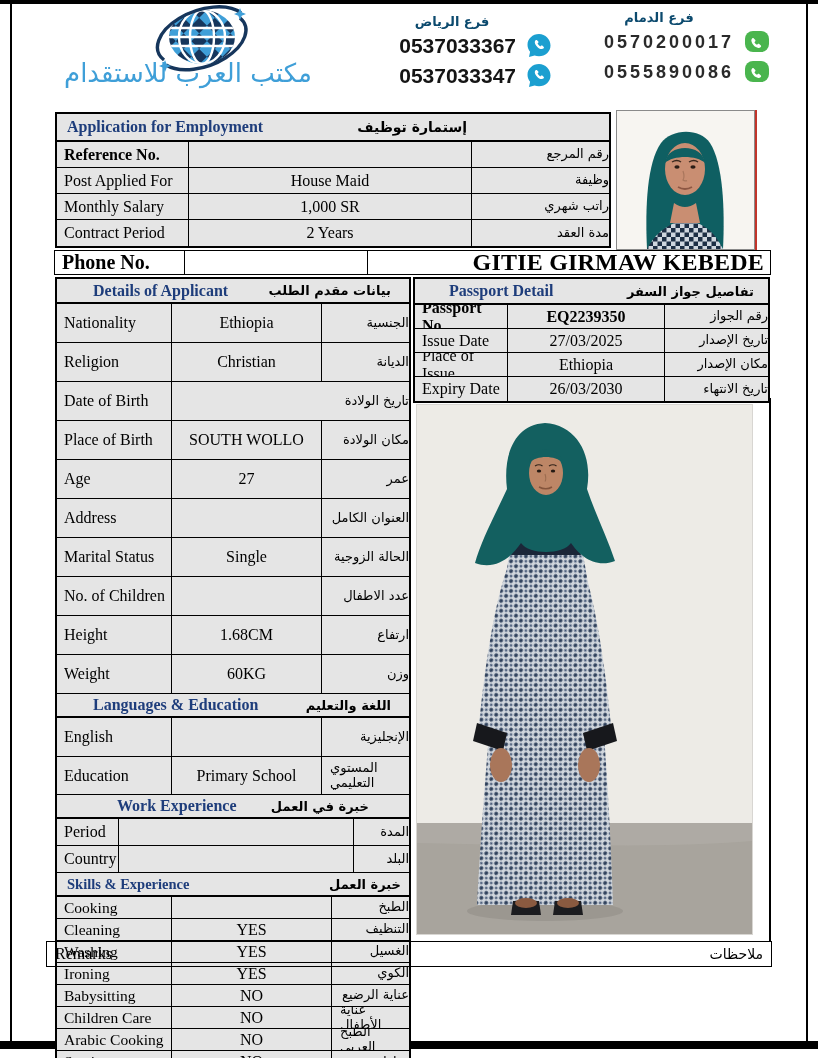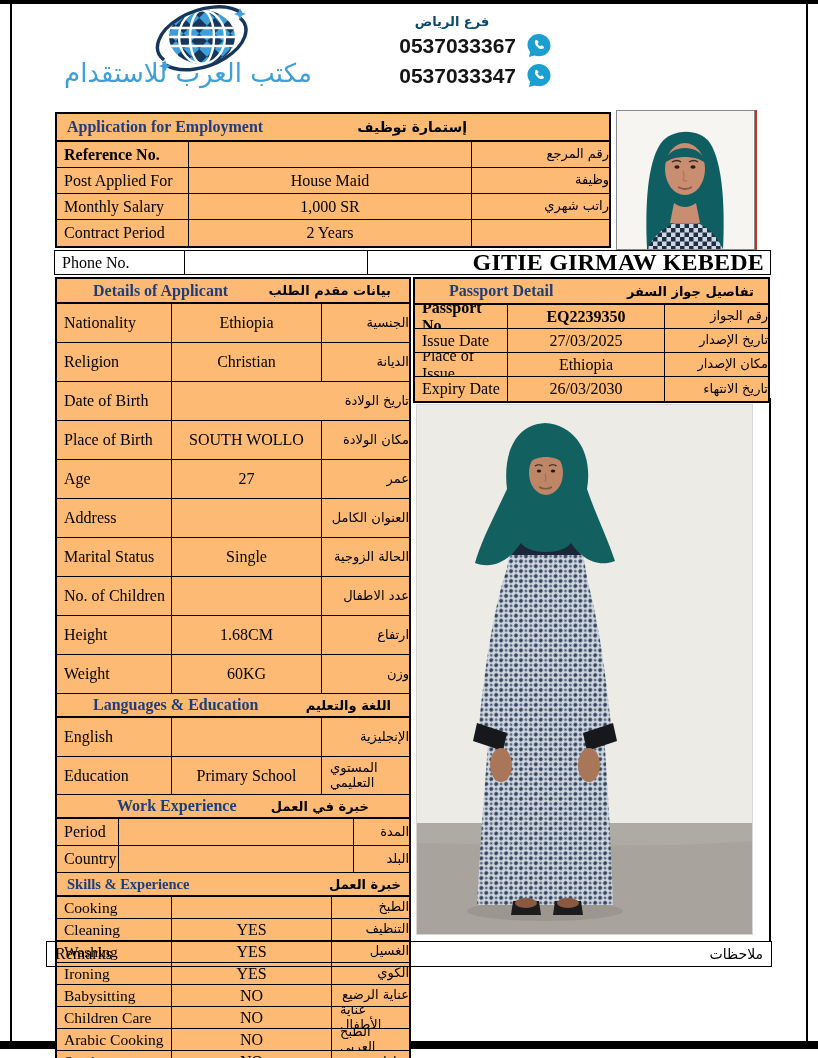--- a/index.html
+++ b/index.html
@@ -20,21 +20,21 @@
   .branch-dammam{left:548px;top:10px;width:222px;}
   .branch-label{text-align:center;font-family:"DejaVu Sans",sans-serif;font-weight:bold;
                 font-size:13px;color:#0c4a6e;direction:rtl;margin-bottom:4px;}
   .phone-line{display:flex;align-items:center;justify-content:flex-end;gap:10px;margin-bottom:4px;}
   .phone-num{font-family:"Liberation Sans","DejaVu Sans",sans-serif;font-weight:bold;
              font-size:21px;color:#151515;}
   .branch-dammam .phone-num{font-size:18px;letter-spacing:3px;color:#2a2a2a;}
   .wicon{width:26px;height:26px;flex:0 0 auto;}
 
   
-  .tbl{position:absolute;background:#fdba74;border:2px solid #000;box-sizing:border-box;}
+  .tbl{position:absolute;background:#e5e5e5;border:2px solid #000;box-sizing:border-box;}
   .r{display:flex;border-bottom:1px solid #000;box-sizing:border-box;align-items:stretch;}
   .r:last-child{border-bottom:none;}
   .c{display:flex;align-items:center;box-sizing:border-box;overflow:hidden;}
   .c1{border-right:1px solid #000;padding-left:7px;font-size:16px;}
   .c2{border-right:1px solid #000;justify-content:center;font-size:16px;}
   .c3{padding-left:8px;font-family:"DejaVu Sans",sans-serif;font-size:13px;direction:rtl;
       text-align:left;justify-content:flex-start;line-height:1.15;}
   .sh{display:flex;justify-content:space-between;align-items:center;border-bottom:2px solid #000;
       box-sizing:border-box;}
   .sh .en{color:#1e3d7b;font-weight:bold;font-size:16px;}
@@ -52,21 +52,21 @@
 
   
   .portrait{position:absolute;left:616px;top:110px;width:139px;height:140px;
             border:1px solid #8a8a8a;box-sizing:border-box;background:#f8f6f2;}
   .redline{position:absolute;left:755px;top:110px;width:2px;height:140px;background:#c2342a;}
 
   
   .phone-row{position:absolute;left:54px;top:250px;width:717px;height:25px;
              border:1.5px solid #000;box-sizing:border-box;display:flex;}
   .phone-row .pc1{width:130px;border-right:1px solid #000;display:flex;align-items:center;
-                  padding-left:7px;font-size:16px;box-sizing:border-box;}
+                  padding-left:7px;font-size:20px;box-sizing:border-box;font-weight:bold;}
   .phone-row .pc2{width:183px;border-right:1px solid #000;box-sizing:border-box;}
   .phone-row .pc3{flex:1;display:flex;align-items:center;justify-content:flex-end;
                   padding-right:6px;font-weight:bold;font-size:24px;letter-spacing:.2px;}
 
   
   .t-left{left:55px;top:277px;width:356px;}
   .t-left .sh{height:25px;padding:0 18px 0 36px;}
   .sh.first{border-top:none;}
   .t-left .sh.mid{border-top:1px solid #000;margin-top:-1px;}
   .row-det{height:39px;}
@@ -151,20 +151,37 @@
     </div>
     <div class="phone-line">
       <span class="phone-num">0537033347</span>
       <svg class="wicon" viewBox="0 0 26 26">
         <path d="M13 1C6.6 1 1.5 5.8 1.5 11.8c0 2.6 1 5 2.6 6.9L3 24l5.6-1.6c1.3.5 2.8.8 4.4.8 6.4 0 11.5-4.8 11.5-10.8S19.4 1 13 1z" fill="#1b9fd0"></path>
         <path d="M9.6 7.2c.3-.3.9-.4 1.2-.1l1.5 1.5c.3.3.3.9 0 1.2l-.8.8c.6 1.2 1.6 2.2 2.8 2.8l.8-.8c.3-.3.9-.3 1.2 0l1.5 1.5c.3.3.2.9-.1 1.2-.6.6-1.4.9-2.2.8-3.1-.5-6.2-3.6-6.7-6.7-.1-.8.2-1.6.8-2.2z" fill="#fff"></path>
       </svg>
     </div>
   </div>
 
+  <div class="branch branch-dammam">
+    <div class="branch-label">فرع الدمام</div>
+    <div class="phone-line">
+      <span class="phone-num">0570200017</span>
+      <svg class="wicon" viewBox="0 0 26 26">
+        <rect x="1" y="2" width="24" height="21" rx="8" fill="#4ab54e"></rect>
+        <path d="M8.2 9.4c.4-.4 1-.5 1.4-.1l1.7 1.7c.3.3.3 1 0 1.3l-.9.9c.7 1.3 1.3 1.9 2.6 2.6l.9-.9c.3-.3 1-.3 1.3 0l1.7 1.7c.4.4.3 1-.1 1.4-.7.7-1.6 1-2.5.9-3.4-.6-6.1-3.3-6.9-6.9-.2-.9.1-1.9.8-2.6z" fill="#fff"></path>
+      </svg>
+    </div>
+    <div class="phone-line">
+      <span class="phone-num">0555890086</span>
+      <svg class="wicon" viewBox="0 0 26 26">
+        <rect x="1" y="2" width="24" height="21" rx="8" fill="#4ab54e"></rect>
+        <path d="M8.2 9.4c.4-.4 1-.5 1.4-.1l1.7 1.7c.3.3.3 1 0 1.3l-.9.9c.7 1.3 1.3 1.9 2.6 2.6l.9-.9c.3-.3 1-.3 1.3 0l1.7 1.7c.4.4.3 1-.1 1.4-.7.7-1.6 1-2.5.9-3.4-.6-6.1-3.3-6.9-6.9-.2-.9.1-1.9.8-2.6z" fill="#fff"></path>
+      </svg>
+    </div>
+  </div>
 
   <div class="tbl t-app">
     <div class="sh">
       <span class="en">Application for Employment</span>
       <span class="ar">إستمارة توظيف</span>
     </div>
     <div class="r">
       <div class="c c1 bold">Reference No.</div>
       <div class="c c2"></div>
       <div class="c c3">رقم المرجع</div>
@@ -175,20 +192,21 @@
       <div class="c c3">وظيفة</div>
     </div>
     <div class="r">
       <div class="c c1">Monthly Salary</div>
       <div class="c c2">1,000 SR</div>
       <div class="c c3">راتب شهري</div>
     </div>
     <div class="r">
       <div class="c c1">Contract Period</div>
       <div class="c c2">2 Years</div>
+      <div class="c c3">مدة العقد</div>
     </div>
   </div>
 
   <div class="portrait">
     <svg width="137" height="138" viewBox="0 0 137 138">
       <defs>
         <pattern id="chk" width="9" height="9" patternUnits="userSpaceOnUse">
           <rect width="9" height="9" fill="#cfd6de"></rect>
           <rect width="4.5" height="4.5" fill="#1d2f45"></rect>
           <rect x="4.5" y="4.5" width="4.5" height="4.5" fill="#1d2f45"></rect>

